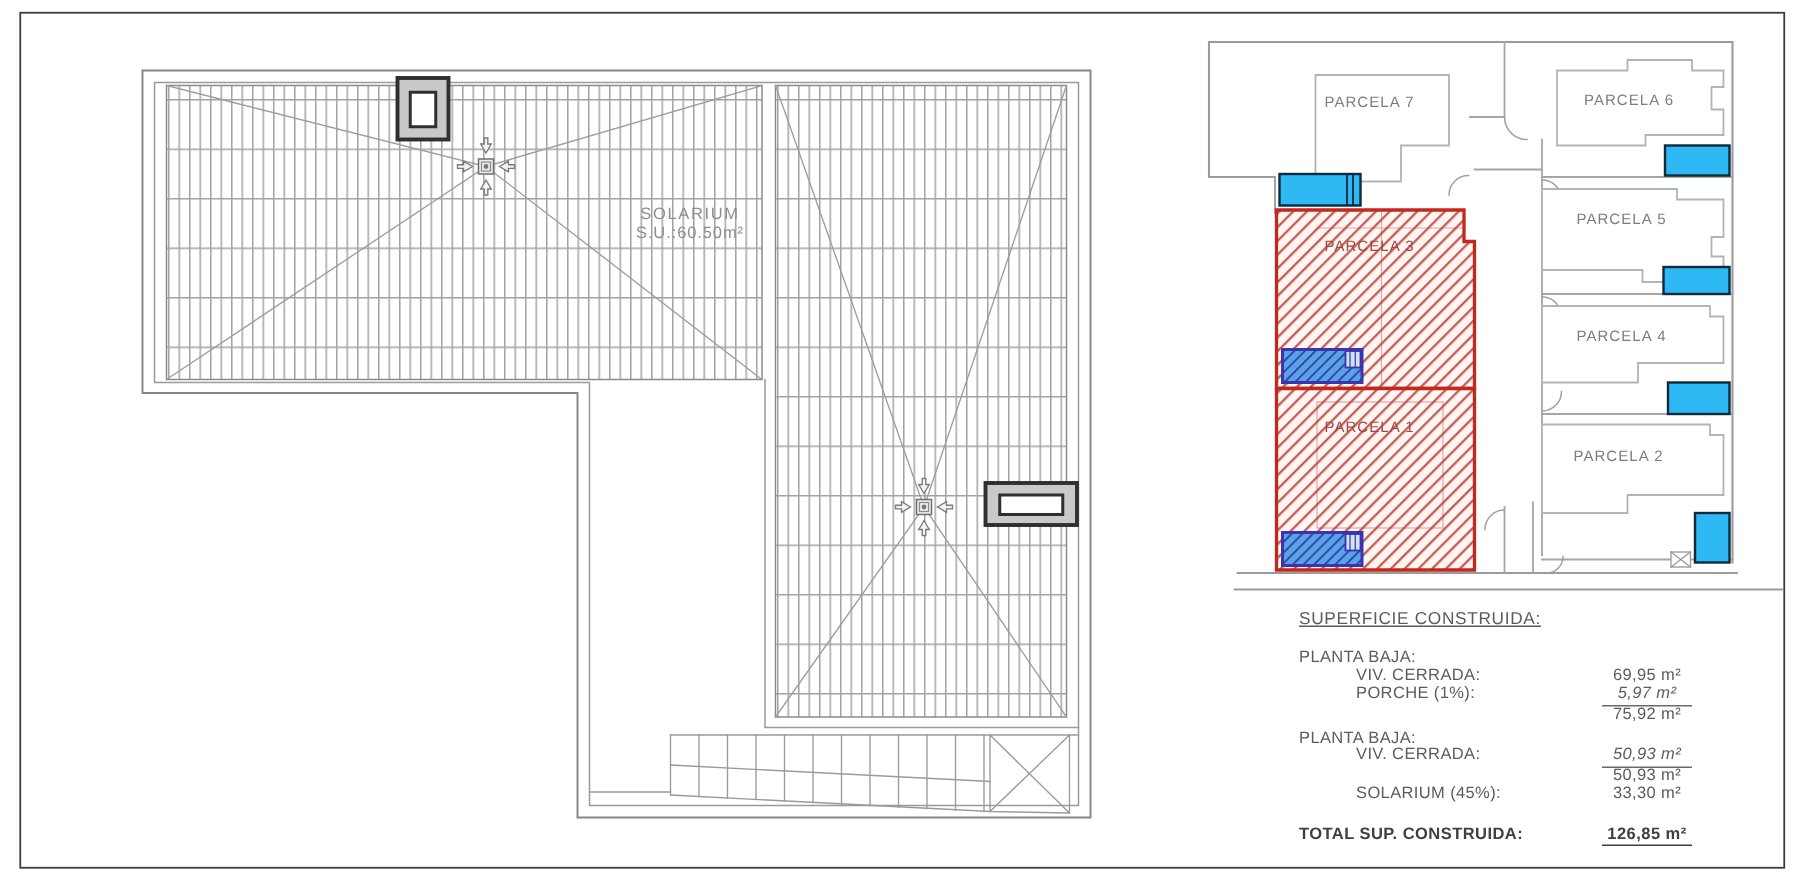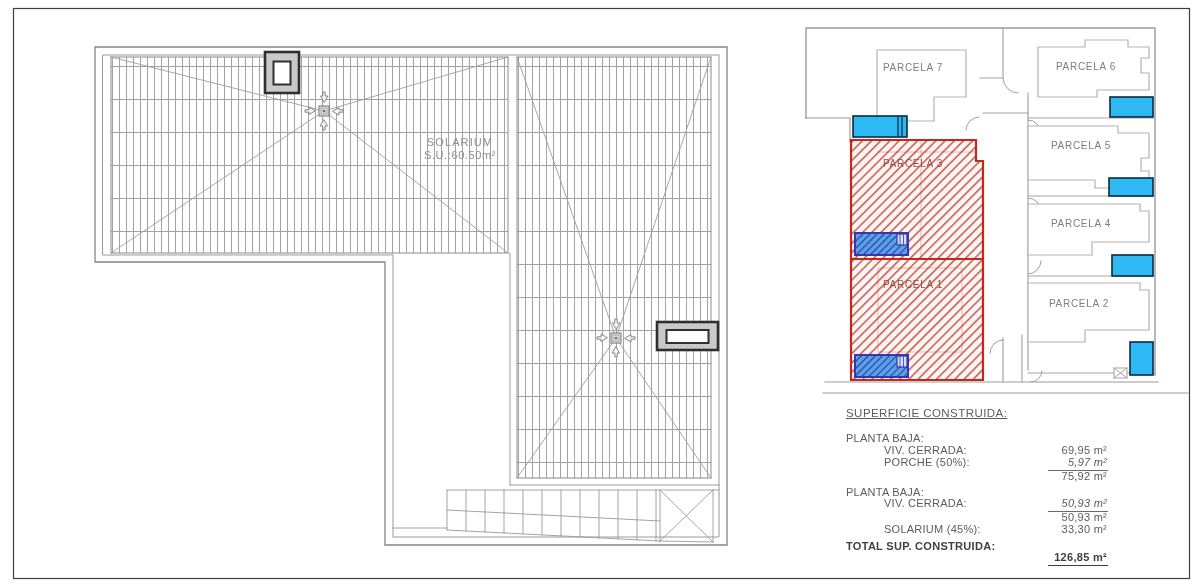--- a/index.html
+++ b/index.html
@@ -1,29 +1,29 @@
 <!DOCTYPE html>
 <html><head>
 <meta charset="utf-8">
 <style>
   html,body{margin:0;padding:0;background:#ffffff;}
   .sheet{position:relative;width:1198px;height:586px;background:#ffffff;overflow:hidden;
          font-family:"Liberation Sans",sans-serif;}
   .sheet svg{position:absolute;left:0;top:0;}
   svg text{font-family:"Liberation Sans",sans-serif;}
-  .summary{position:absolute;left:846px;top:407px;width:262px;
+  .summary{position:absolute;left:866px;top:407px;width:262px;
            font-size:11px;line-height:11.5px;color:#5c5c5c;letter-spacing:.25px;}
   .sum-title{font-size:11.5px;line-height:13px;margin-bottom:13px;letter-spacing:.45px;
              text-decoration:underline;}
   .sum-sec{margin-top:3.5px;}
   .sum-row{display:flex;}
   .sum-row .lbl{padding-left:38px;}
-  .sum-row .val{margin-left:auto;text-align:right;min-width:58px;padding:0 1px 1px 1px;}
+  .sum-row .val{margin-left:auto;text-align:center;min-width:58px;padding:0 1px 1px 1px;}
   .u{border-bottom:1px solid #6a6a6a;font-style:italic;}
-  .total-row{margin-top:4px;font-weight:bold;color:#3f3f3f;letter-spacing:.3px;flex-direction:column;}
+  .total-row{margin-top:14px;font-weight:bold;color:#3f3f3f;letter-spacing:.3px;}
   .total-row .lbl{padding-left:0;}
   .total-row .val{border-bottom:1.5px solid #3f3f3f;}
 </style>
 </head>
 <body>
 
 <div class="sheet">
 
 <svg width="1198" height="586" viewBox="0 0 1198 586">
   <defs>
@@ -168,21 +168,21 @@
 
 <div class="summary">
   <div class="sum-title">SUPERFICIE CONSTRUIDA:</div>
 
   <div class="sum-sec">PLANTA BAJA:</div>
   <div class="sum-row">
     <span class="lbl">VIV. CERRADA:</span>
     <span class="val">69,95 m²</span>
   </div>
   <div class="sum-row">
-    <span class="lbl">PORCHE (50%):</span>
+    <span class="lbl">PORCHE (1%):</span>
     <span class="val u">5,97 m²</span>
   </div>
   <div class="sum-row">
     <span class="lbl"></span>
     <span class="val">75,92 m²</span>
   </div>
 
   <div class="sum-sec">PLANTA BAJA:</div>
   <div class="sum-row">
     <span class="lbl">VIV. CERRADA:</span>

